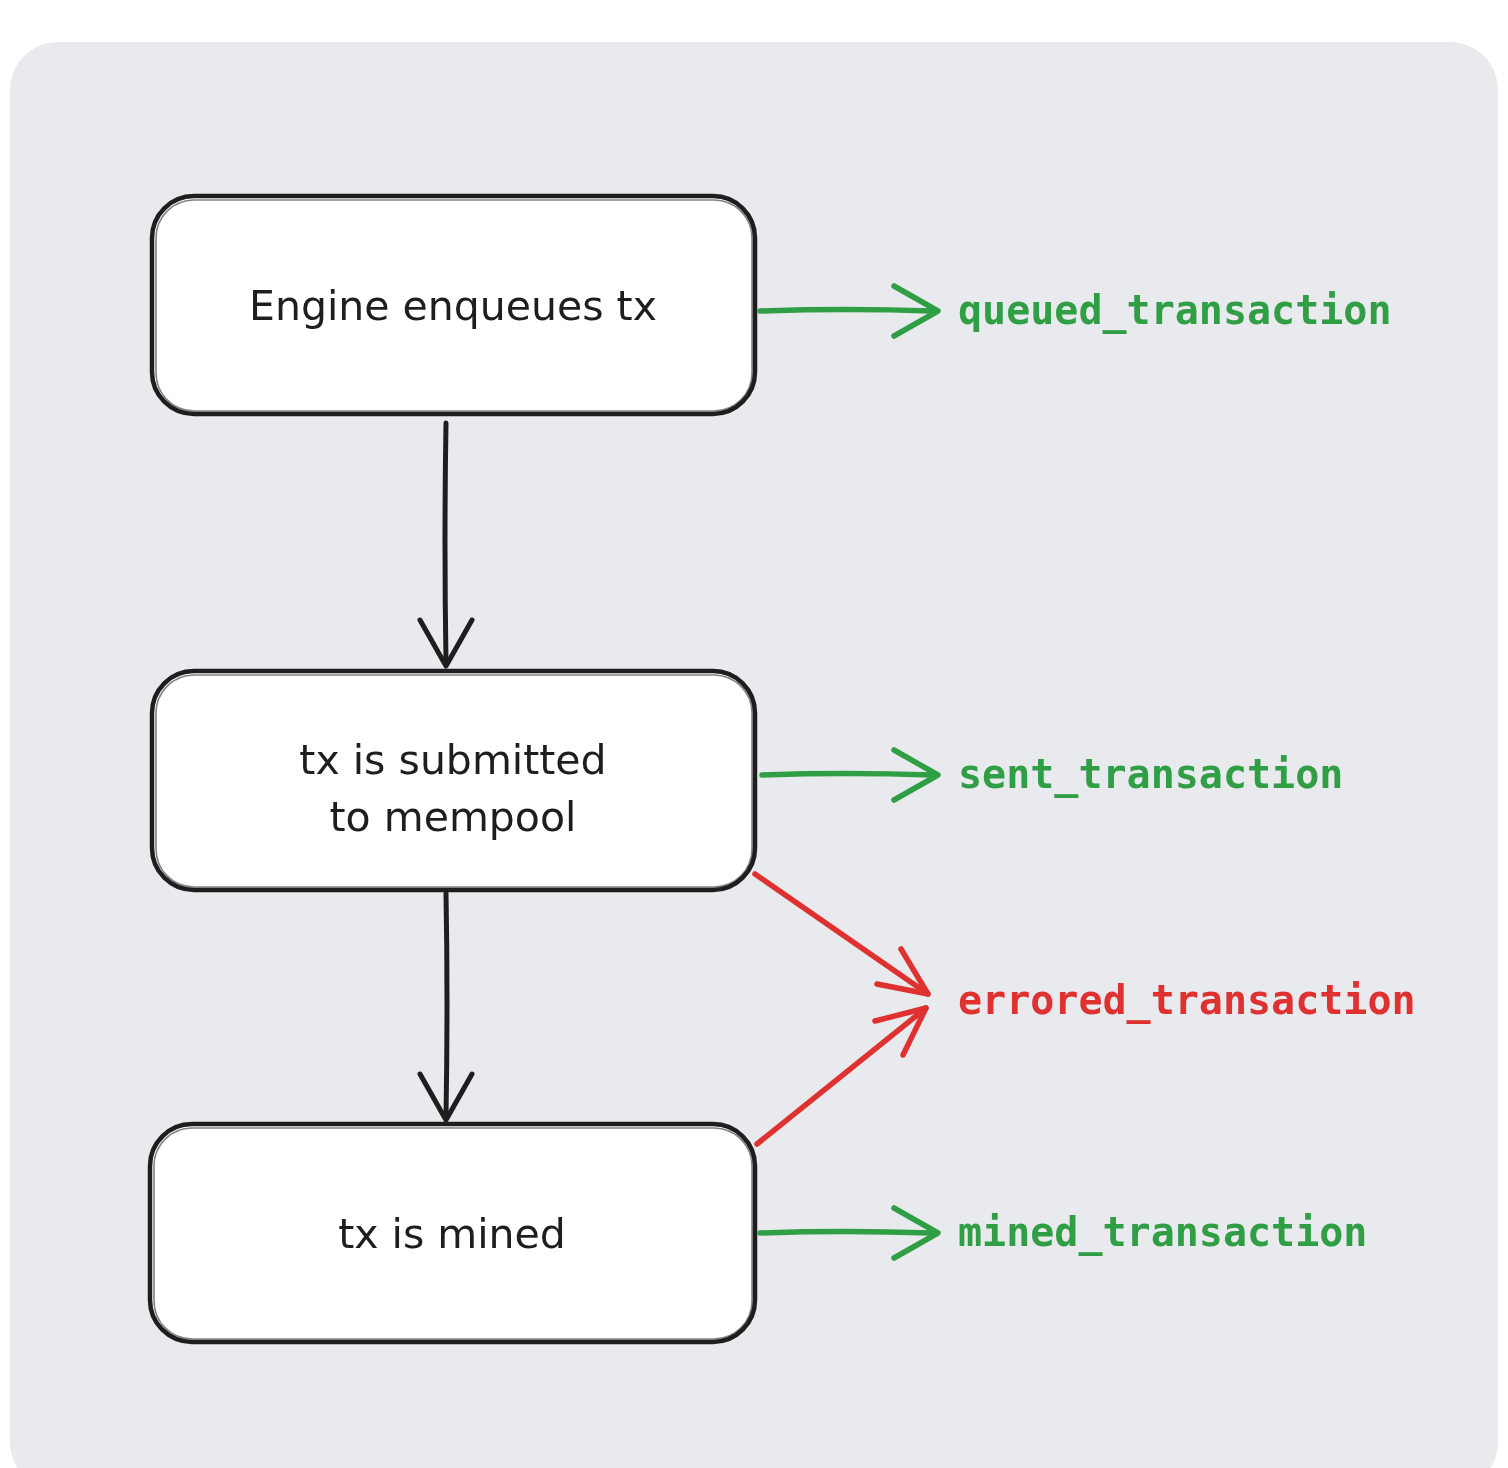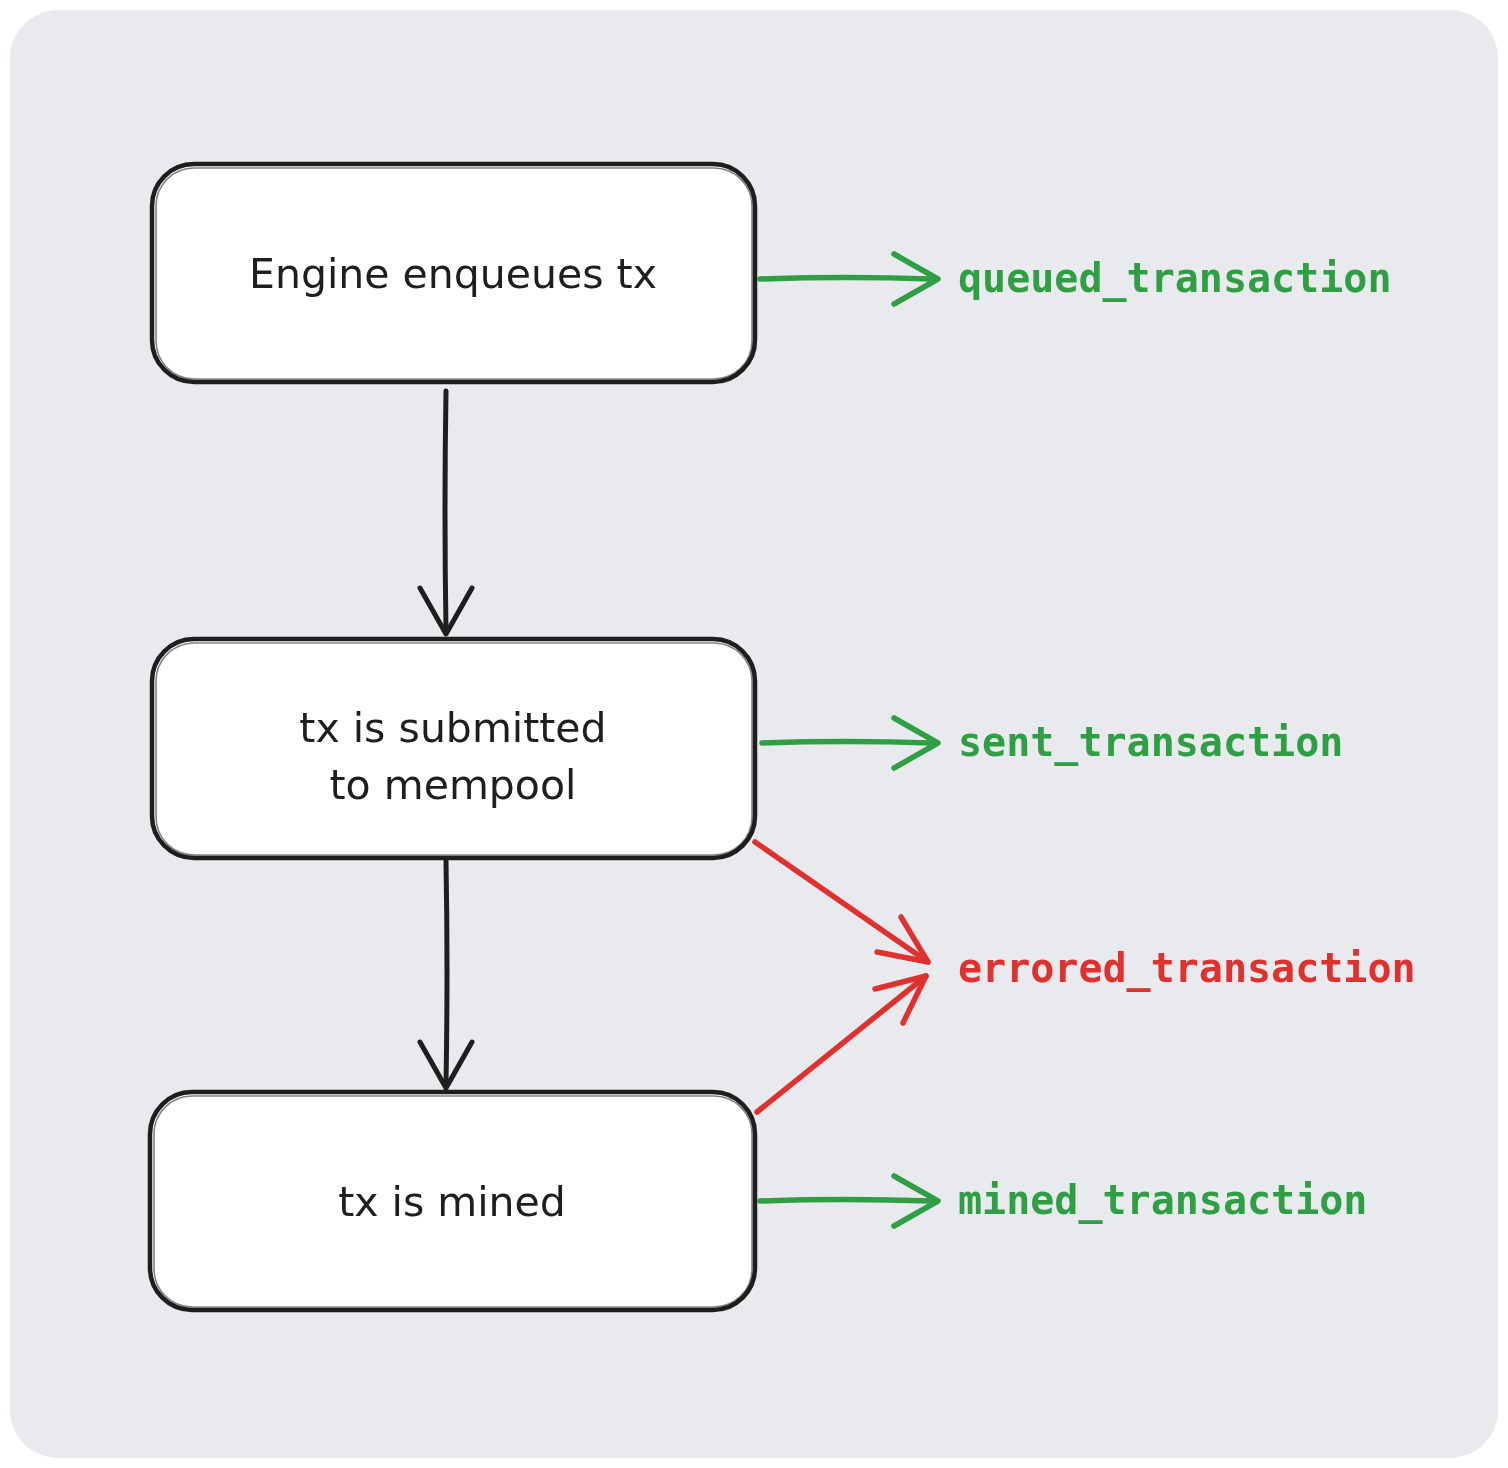--- a/index.html
+++ b/index.html
@@ -4,21 +4,21 @@
 <style>
   html, body {
     margin: 0;
     padding: 0;
     background: #ffffff;
     width: 1508px;
     height: 1468px;
     overflow: hidden;
     font-family: "DejaVu Sans", sans-serif;
   }
-  .stage { position: relative; width: 1508px; height: 1320px; }
+  .stage { position: relative; width: 1508px; height: 1320px; margin-top: 32px; }
   svg { display: block; }
 
   .panel { fill: #e9eaed; }
 
   .node-box {
     fill: #ffffff;
     stroke: #1e1e1e;
     stroke-width: 4.5;
   }
   .node-box-echo {

